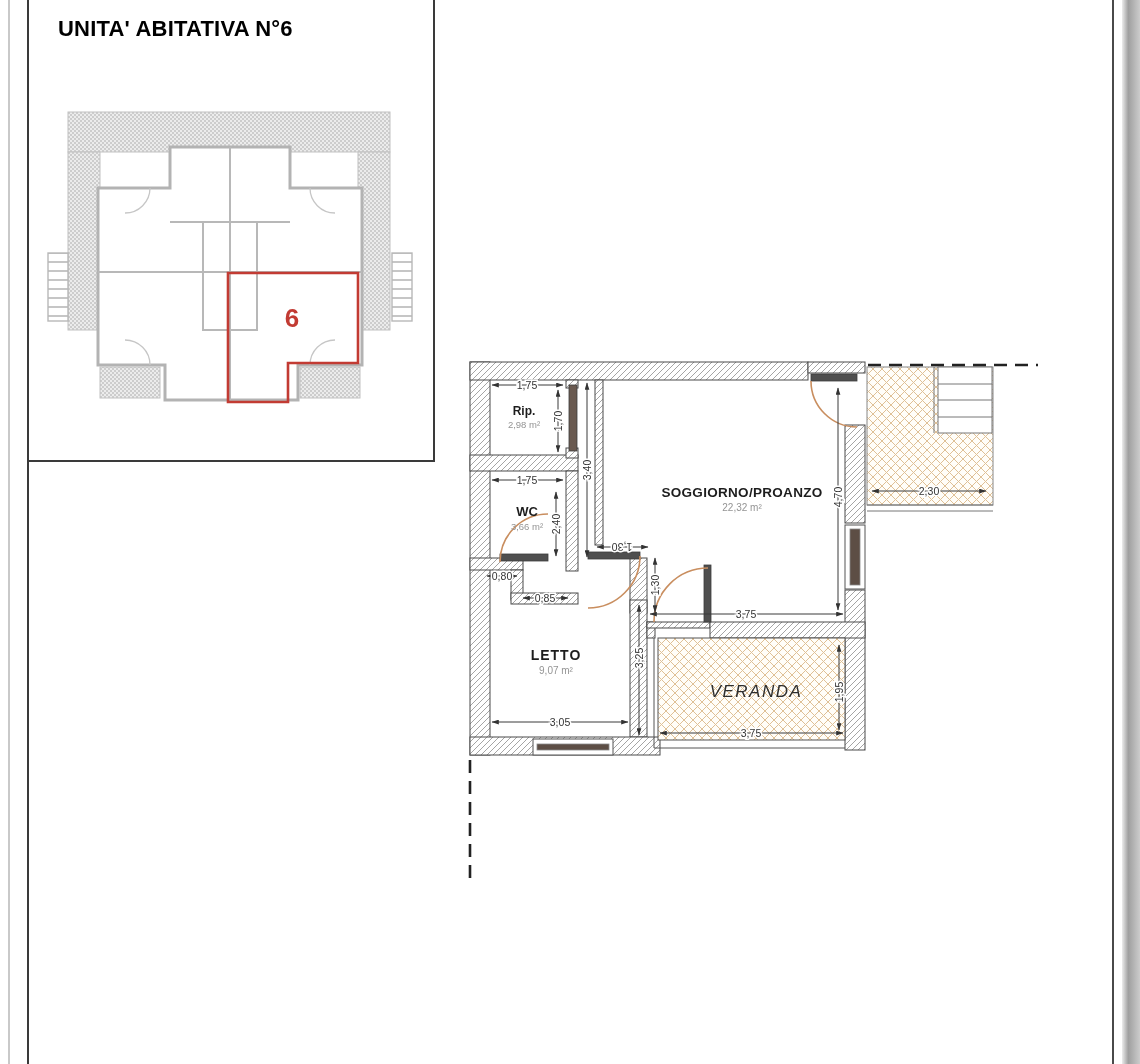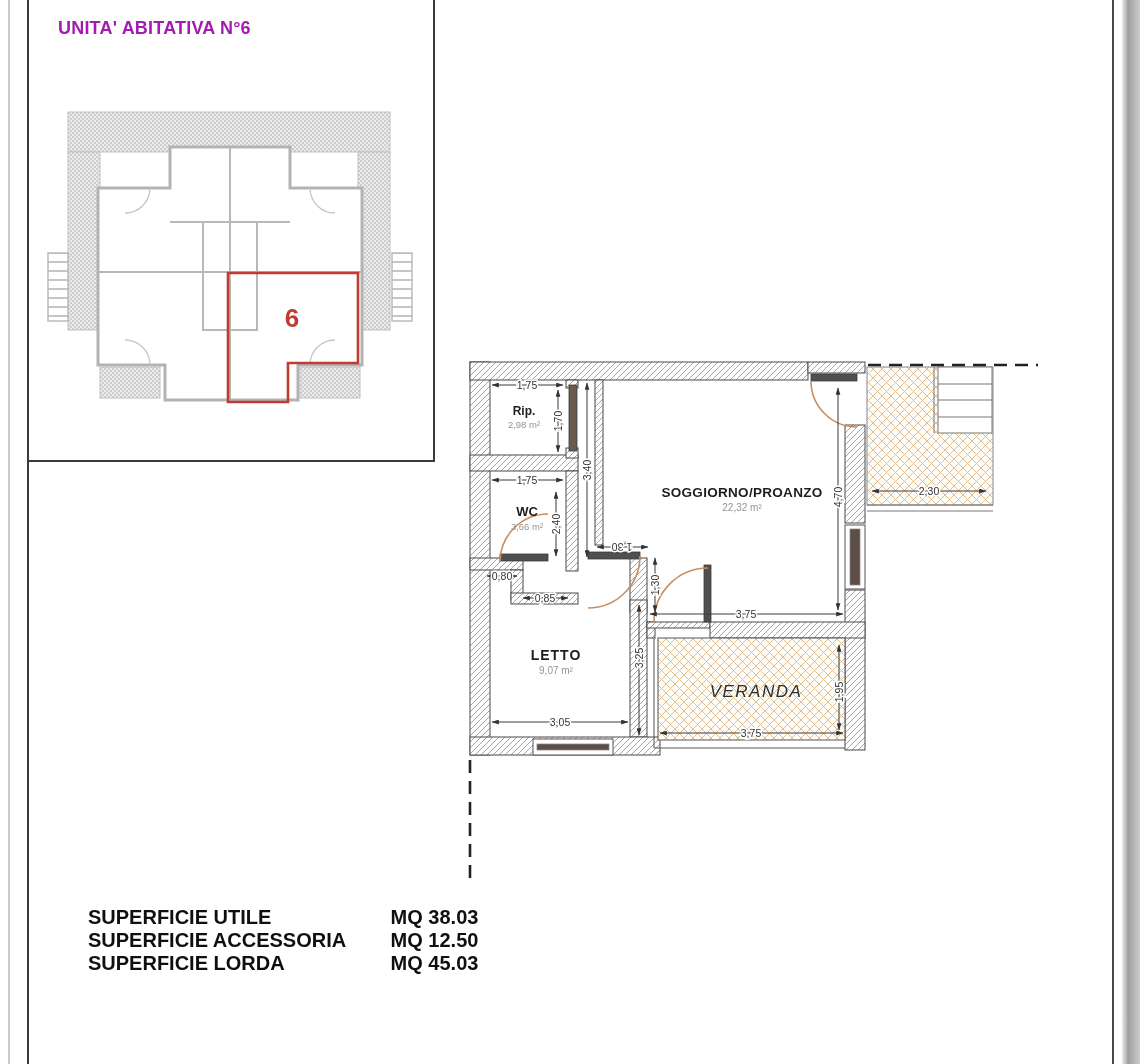--- a/index.html
+++ b/index.html
@@ -7,21 +7,21 @@
         font-family:"Liberation Sans",sans-serif;}
   .abs{position:absolute;}
   
   #scan-left-line{left:8px;top:0;width:2px;height:1064px;background:#c9c9c9;}
   #frame-left{left:27px;top:0;width:2px;height:1064px;background:#3a3a3a;}
   #frame-right{left:1112px;top:0;width:2px;height:1064px;background:#4a4a4a;}
   #scan-shadow{left:1122px;top:0;width:18px;height:1064px;
       background:linear-gradient(to right,#ececec 0%,#9f9f9f 35%,#cccccc 100%);}
   
   #title-box{left:27px;top:-3px;width:404px;height:461px;border:2px solid #3a3a3a;background:#fff;}
-  #title-text{left:58px;top:12px;font-size:18px;font-weight:bold;color:#a21caf;line-height:33px;
+  #title-text{left:58px;top:12px;font-size:22px;font-weight:bold;color:#000000;line-height:33px;
       letter-spacing:0.2px;white-space:nowrap;}
   
   #plan-svg{left:0;top:0;}
   text{font-family:"Liberation Sans","DejaVu Sans",sans-serif;}
   .dim-t{font-size:10.5px;fill:#333;paint-order:stroke;stroke:#ffffff;stroke-width:3px;}
   .room-name{font-weight:bold;fill:#1d1d1d;}
   .room-area{fill:#949494;}
   
   #summary{left:88px;top:906px;font-size:20px;font-weight:bold;color:#0f0f0f;}
   .srow{height:23px;line-height:23px;white-space:nowrap;}
@@ -214,28 +214,14 @@
         <text class="room-area" x="527" y="530" font-size="9.5">3,66 m²</text>
         <text class="room-name" x="742" y="497" font-size="13.5" letter-spacing="0.3">SOGGIORNO/PROANZO</text>
         <text class="room-area" x="742" y="511" font-size="10">22,32 m²</text>
         <text class="room-name" x="556" y="660" font-size="14" letter-spacing="1">LETTO</text>
         <text class="room-area" x="556" y="674" font-size="10">9,07 m²</text>
         <text x="756" y="697" font-size="17" font-style="italic" letter-spacing="1.5" fill="#2e2e2e">VERANDA</text>
       </g>
     </g>
   </svg>
 
-  <div class="abs" id="summary">
-    <div class="srow">
-      <span class="slabel">SUPERFICIE UTILE</span>
-      <span class="sval">MQ 38.03</span>
-    </div>
-    <div class="srow">
-      <span class="slabel">SUPERFICIE ACCESSORIA</span>
-      <span class="sval">MQ 12.50</span>
-    </div>
-    <div class="srow">
-      <span class="slabel">SUPERFICIE LORDA</span>
-      <span class="sval">MQ 45.03</span>
-    </div>
-  </div>
 
 </div>
 
 </body></html>

